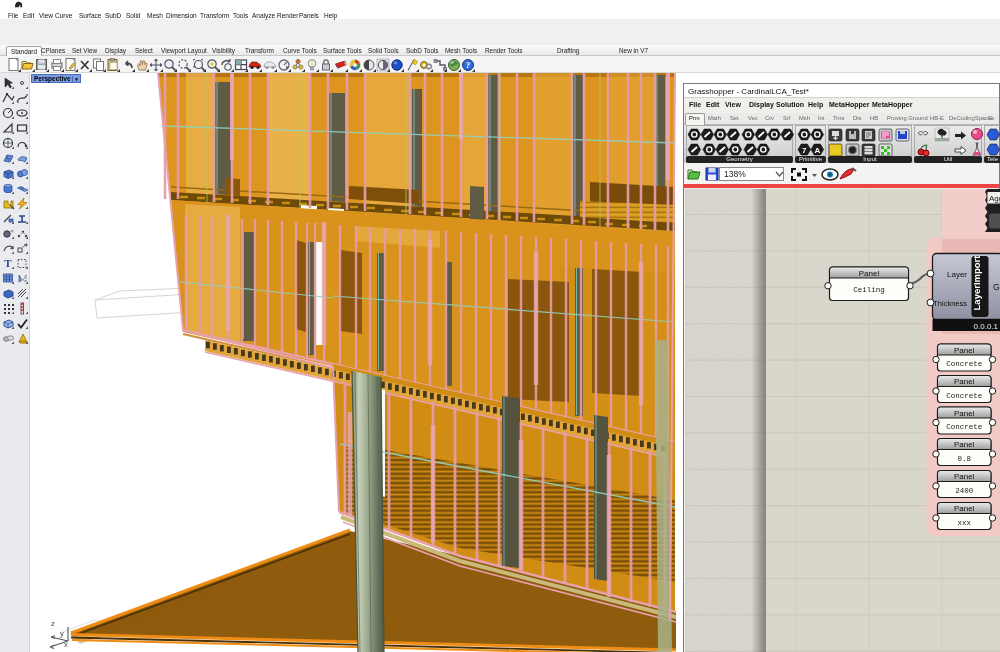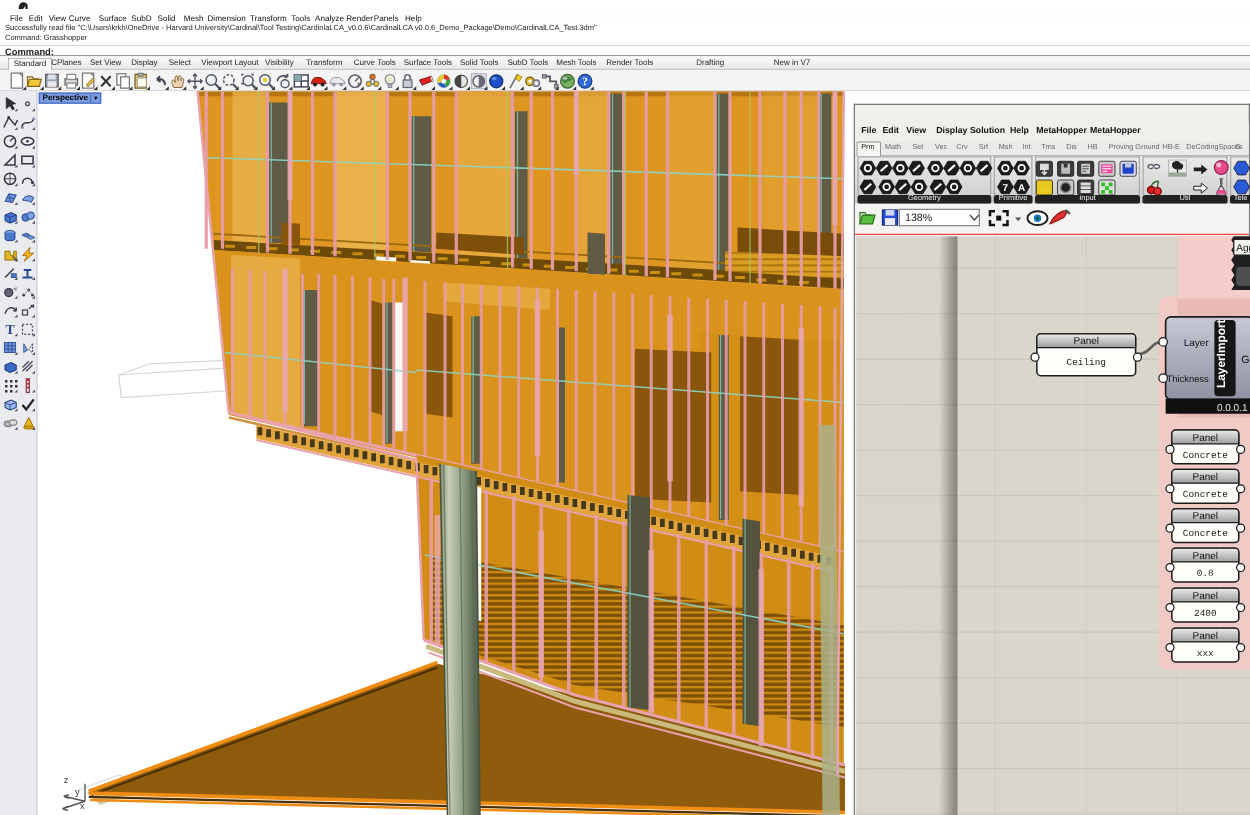--- a/index.html
+++ b/index.html
@@ -30,26 +30,20 @@
       <span style="position:absolute;left:126px;top:2px">Solid</span>
       <span style="position:absolute;left:147px;top:2px">Mesh</span>
       <span style="position:absolute;left:166px;top:2px">Dimension</span>
       <span style="position:absolute;left:200px;top:2px">Transform</span>
       <span style="position:absolute;left:233px;top:2px">Tools</span>
       <span style="position:absolute;left:252px;top:2px">Analyze</span>
       <span style="position:absolute;left:277px;top:2px">Render</span>
       <span style="position:absolute;left:299px;top:2px">Panels</span>
       <span style="position:absolute;left:324px;top:2px">Help</span>
     </div>
-<div id="cmd">
-<div style="position:absolute;left:4px;top:1px">Successfully read file "C:\Users\krkh\OneDrive - Harvard University\Cardinal\Tool Testing\CardinlaLCA_v0.0.6\CardinalLCA v0.0.6_Demo_Package\Demo\CardinalLCA_Test.3dm"</div>
-<div style="position:absolute;left:4px;top:9px">Command: Grasshopper</div>
-<div style="position:absolute;left:0;top:16.5px;width:1000px;border-top:1px solid #d8d8d8"></div>
-      <div style="position:absolute;left:4px;top:18px;font-weight:bold;font-size:7.5px">Command:</div>
-</div>
 <div id="tabrow">
       <span style="position:absolute;left:6px;top:1px;padding:1px 4px 2px;background:#fdfdfd;border:1px solid #a0a0a0;border-bottom:none;border-radius:2px 2px 0 0;color:#111">Standard</span>
       <span style="position:absolute;left:41px;top:2px;color:#222">CPlanes</span>
       <span style="position:absolute;left:72px;top:2px;color:#222">Set View</span>
       <span style="position:absolute;left:105px;top:2px;color:#222">Display</span>
       <span style="position:absolute;left:135px;top:2px;color:#222">Select</span>
       <span style="position:absolute;left:161px;top:2px;color:#222">Viewport Layout</span>
       <span style="position:absolute;left:212px;top:2px;color:#222">Visibility</span>
       <span style="position:absolute;left:245px;top:2px;color:#222">Transform</span>
       <span style="position:absolute;left:283px;top:2px;color:#222">Curve Tools</span>
@@ -548,20 +542,23 @@
         <ellipse cx="9.5" cy="7" rx="3" ry="2.2" fill="#ddd" stroke="#888"></ellipse>
         <path d="M10.5 13 L13 13 L13 10.5 Z" fill="#556"></path>
       </svg>
 <svg width="14" height="14" viewBox="0 0 14 14" style="position:absolute;left:15px;top:258px">
         <path d="M8 3 L12 11 H4 Z" fill="#f0b818" stroke="#926c08" stroke-width=".8"></path>
         <ellipse cx="8" cy="11" rx="4" ry="1.3" fill="#d89c10" stroke="#926c08" stroke-width=".6"></ellipse>
         <path d="M10.5 13 L13 13 L13 10.5 Z" fill="#556"></path>
       </svg>
     </div>
 <div id="gh">
+<div style="position:absolute;left:0;top:0;width:100%;height:14px;background:#fff;border-bottom:1px solid #d0d0d0">
+        <span style="position:absolute;left:4px;top:3px;font-size:8px;color:#111">Grasshopper - CardinalLCA_Test*</span>
+      </div>
 <div style="position:absolute;left:0;top:14px;width:100%;height:15px;background:#f0efec">
         <span style="position:absolute;left:5px;top:3px;font-size:7px;color:#111;font-weight:bold">File</span>
         <span style="position:absolute;left:22px;top:3px;font-size:7px;color:#111;font-weight:bold">Edit</span>
         <span style="position:absolute;left:41px;top:3px;font-size:7px;color:#111;font-weight:bold">View</span>
         <span style="position:absolute;left:65px;top:3px;font-size:7px;color:#111;font-weight:bold">Display</span>
         <span style="position:absolute;left:92px;top:3px;font-size:7px;color:#111;font-weight:bold">Solution</span>
         <span style="position:absolute;left:124px;top:3px;font-size:7px;color:#111;font-weight:bold">Help</span>
         <span style="position:absolute;left:145px;top:3px;font-size:7px;color:#111;font-weight:bold">MetaHopper</span>
         <span style="position:absolute;left:188px;top:3px;font-size:7px;color:#111;font-weight:bold">MetaHopper</span>
       </div>
@@ -743,21 +740,21 @@
           <path d="M5.5 1 H8.5 M6.5 1 V5 L10.5 12 a1.5 1.5 0 0 1 -1.3 2 H4.8 a1.5 1.5 0 0 1 -1.3 -2 L7.5 5 V1" fill="#f8d0e0" stroke="#555" stroke-width=".9"></path>
           <path d="M4.5 10 h5 L11 13 H3 Z" fill="#e8488a"></path>
         </g>
 <g transform="translate(986,128)">
           <path d="M3.2 0 L9.4 0 L12.6 5.5 L9.4 11 L3.2 11 L0 5.5 Z" fill="#2a5ad8" stroke="#000" stroke-width=".5"></path>
         </g>
 <g transform="translate(986,143)">
           <path d="M3.2 0 L9.4 0 L12.6 5.5 L9.4 11 L3.2 11 L0 5.5 Z" fill="#2a5ad8" stroke="#000" stroke-width=".5"></path>
         </g>
       </svg>
-<div style="position:absolute;left:0;top:79px;width:100%;height:25px;background:#f4f3f1;border-bottom:1px solid #ef4444">
+<div style="position:absolute;left:0;top:79px;width:100%;height:25px;background:#f4f3f1;border-bottom:4px solid #ef4444">
 <svg width="317" height="25" viewBox="0 0 317 25" style="position:absolute;left:0;top:0">
 <path d="M4 16 L6 9 H16 L14 16 Z" fill="#58c040" stroke="#2a7018"></path>
           <path d="M4 16 V7 H8 L9 9 H13" fill="none" stroke="#2a7018"></path>
 <rect x="22" y="5" width="12" height="12" fill="#2850d8" stroke="#10287a"></rect>
           <rect x="24.5" y="5" width="7" height="4.5" fill="#cdd8ee"></rect>
           <rect x="24" y="11.5" width="8" height="5.5" fill="#eef"></rect>
 <rect x="35.5" y="4.5" width="64" height="13" fill="#fff" stroke="#888"></rect>
           <text x="40" y="14" font-size="8.5" fill="#222" font-family="Liberation Sans">138%</text>
           <path d="M92 9 l3.5 4 3.5 -4" fill="none" stroke="#555" stroke-width="1.2"></path>
 <g stroke="#111" stroke-width="2" fill="none">

